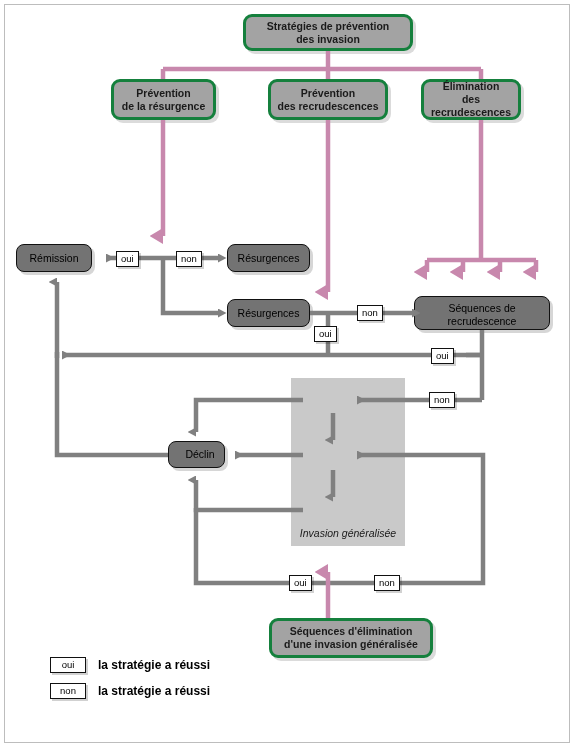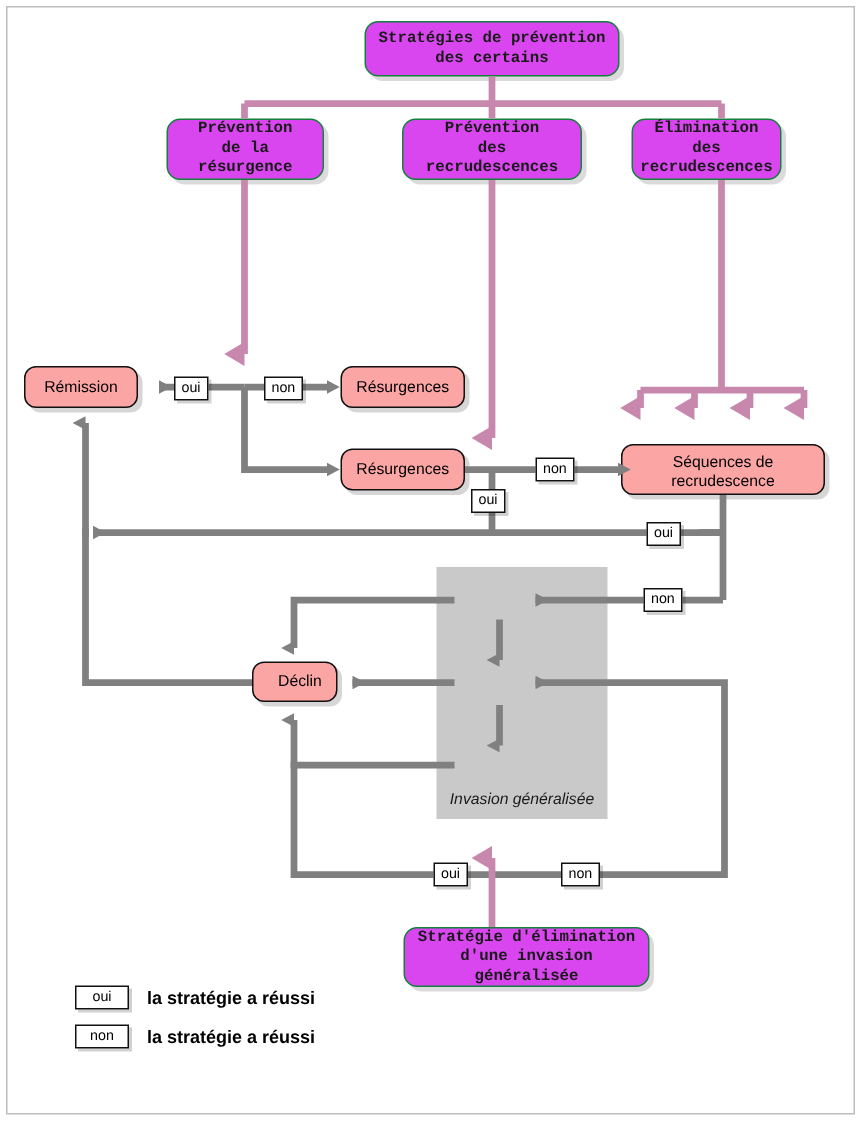--- a/index.html
+++ b/index.html
@@ -12,38 +12,37 @@
     color:#000;
   }
   #diagram{position:absolute;left:0;top:0;width:576px;height:748px;}
   .frame{
     position:absolute;left:4px;top:4px;width:566px;height:739px;
     border:1px solid #bdbdbd;box-sizing:border-box;pointer-events:none;
   }
   
   .pbox{
     position:absolute;
-    background:#d946ef;
-    border:1px solid #15803d;
+    background:#a3a3a3;
+    border:3px solid #15803d;
     border-radius:9px;
     box-shadow:3px 3px 0 rgba(0,0,0,0.14);
     display:flex;align-items:center;justify-content:center;
     text-align:center;
     font-size:10.5px;
     font-weight:bold;
     line-height:13px;
     color:#1a1a1a;
     box-sizing:border-box;
     padding:2px 4px;
-    font-family:Liberation Mono, monospace;
   }
   
   .wbox{
     position:absolute;
-    background:#fca5a5;
+    background:#737373;
     border:1.4px solid #111;
     border-radius:8px;
     box-shadow:3px 3px 0 rgba(0,0,0,0.16);
     display:flex;align-items:center;justify-content:center;
     text-align:center;
     font-size:10.5px;
     line-height:13px;
     color:#000;
     box-sizing:border-box;
     padding:1px 3px;
@@ -197,21 +196,21 @@
       <path d="M328,618 L328,572" marker-end="url(#pU)"></path>
     </g>
   </svg>
 
   <div class="graypanel" style="left:291px;top:378px;width:114px;height:168px;"></div>
   <div class="graylabel" style="left:288px;top:527px;font-style:italic;">Invasion généralisée</div>
 
   <div class="pbox" style="left:243px;top:14px;width:170px;height:37px;">
     <div>
       <div>Stratégies de prévention</div>
-      <div>des certains</div>
+      <div>des invasion</div>
     </div>
   </div>
 
   <div class="pbox" style="left:111px;top:79px;width:105px;height:41px;">
     <div>
       <div>Prévention</div>
       <div>de la résurgence</div>
     </div>
   </div>
 
@@ -224,21 +223,21 @@
 
   <div class="pbox" style="left:421px;top:79px;width:100px;height:41px;">
     <div>
       <div>Élimination</div>
       <div>des recrudescences</div>
     </div>
   </div>
 
   <div class="pbox" style="left:269px;top:618px;width:164px;height:40px;">
     <div>
-      <div>Stratégie d'élimination</div>
+      <div>Séquences d'élimination</div>
       <div>d'une invasion généralisée</div>
     </div>
   </div>
 
   <div class="wbox" style="left:16px;top:244px;width:76px;height:28px;">
       <span>Rémission</span>
     </div>
 
   <div class="wbox" style="left:227px;top:244px;width:83px;height:28px;">
       <span>Résurgences</span>

